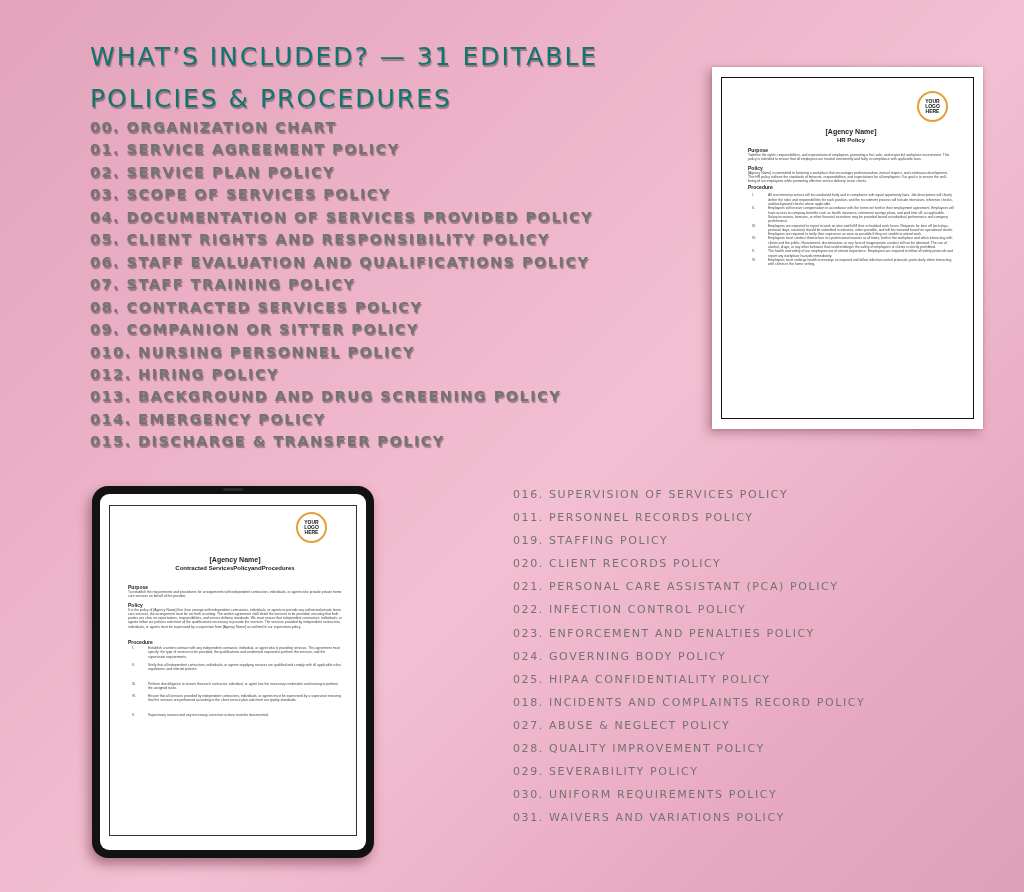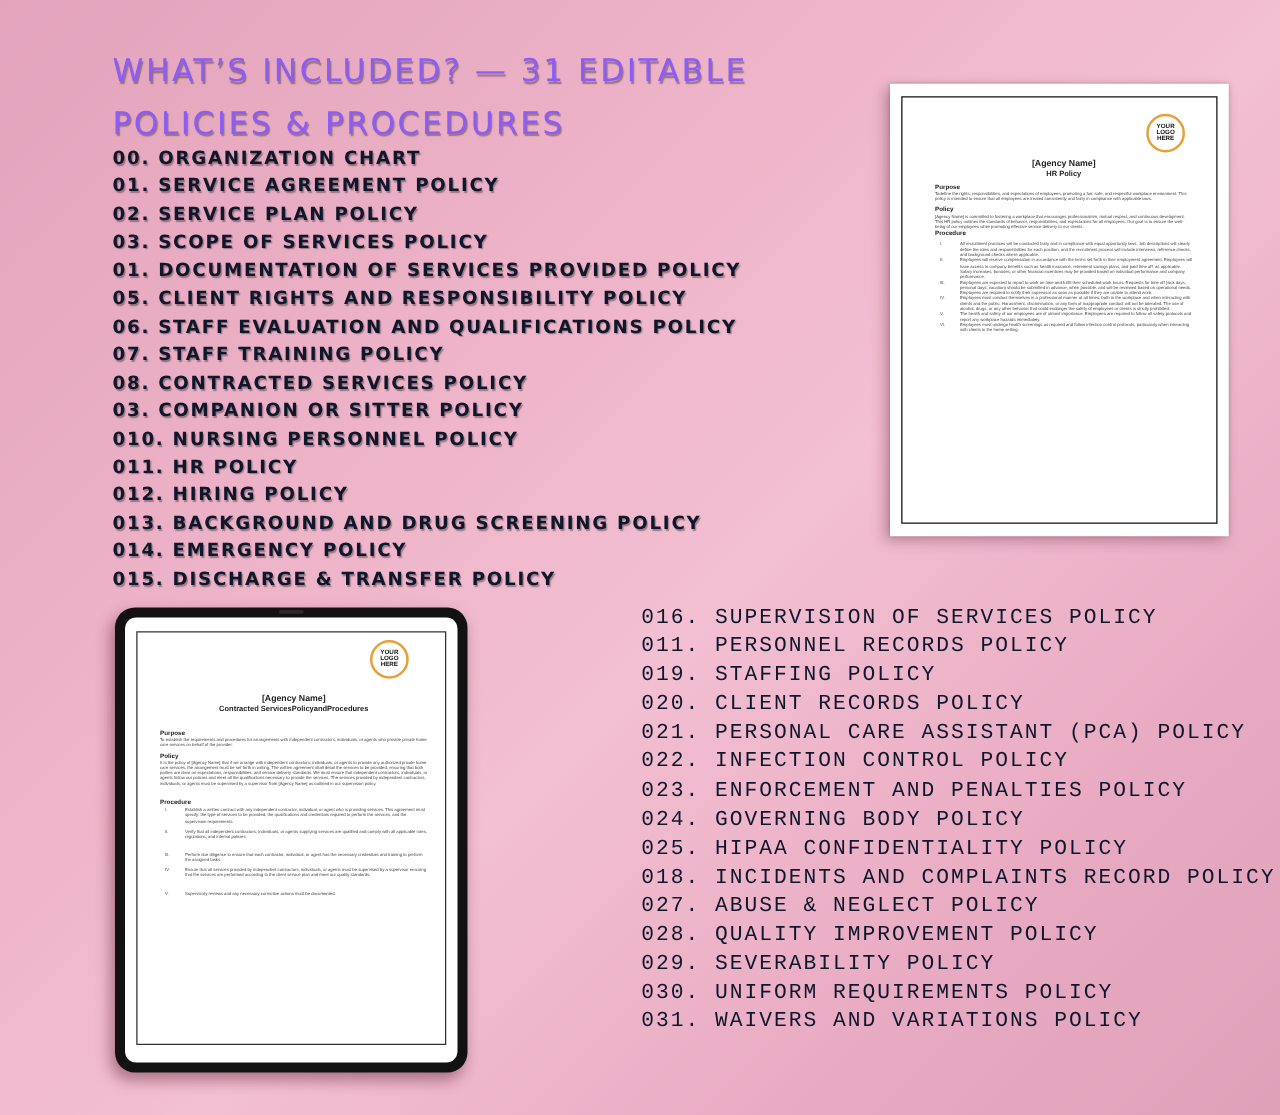--- a/index.html
+++ b/index.html
@@ -5,33 +5,33 @@
     html, body { margin: 0; padding: 0; }
     body {
       width: 1024px; height: 892px; overflow: hidden; position: relative;
       background: linear-gradient(135deg, #e2a3bb 0%, #eeb4c9 35%, #f3bfd2 55%, #e8aac2 80%, #dfa1b8 100%);
       font-family: "DejaVu Sans", sans-serif;
     }
     .heading {
       position: absolute; left: 90px; top: 36px;
       font-family: "DejaVu Sans", sans-serif;
       font-size: 25px; font-weight: 500; letter-spacing: 2px;
-      color: #8b5cf6; line-height: 42px;
+      color: #0f766e; line-height: 42px;
       text-shadow: 1px 2px 1px rgba(0,0,0,0.35);
       margin: 0;
     }
     .heading span { display: block; }
     .list {
       position: absolute; list-style: none; margin: 0; padding: 0;
       font-family: "DejaVu Sans", sans-serif;
-      letter-spacing: 1.4px; color: #0f172a;
+      letter-spacing: 1.4px; color: #737373;
     }
     .list-left { left: 90px; top: 116px; font-size: 14.6px; font-weight: bold; line-height: 22.45px;
       text-shadow: 1px 1.5px 1px rgba(0,0,0,0.35); }
-    .list-right { left: 513px; top: 483px; font-size: 17px; font-weight: normal; line-height: 23.1px; letter-spacing: 1.6px; font-family: Liberation Mono, monospace; }
+    .list-right { left: 513px; top: 483px; font-size: 11px; font-weight: normal; line-height: 23.1px; letter-spacing: 1.6px; }
     .list li { white-space: nowrap; }
 
     
     .paper {
       position: absolute; left: 712px; top: 67px; width: 271px; height: 362px;
       background: #fff;
       box-shadow: -4px 4px 10px rgba(90,30,50,0.35), 0 0 3px rgba(0,0,0,0.2);
     }
     .paper .frame {
       position: absolute; left: 9px; top: 10px; right: 9px; bottom: 10px;
@@ -75,28 +75,27 @@
 <h1 class="heading">
   <span>WHAT’S INCLUDED? — 31 EDITABLE</span>
   <span>POLICIES &amp; PROCEDURES</span>
 </h1>
 
 <ul class="list list-left">
   <li>00. ORGANIZATION CHART</li>
   <li>01. SERVICE AGREEMENT POLICY</li>
   <li>02. SERVICE PLAN POLICY</li>
   <li>03. SCOPE OF SERVICES POLICY</li>
-  <li>01. DOCUMENTATION OF SERVICES PROVIDED POLICY</li>
+  <li>04. DOCUMENTATION OF SERVICES PROVIDED POLICY</li>
   <li>05. CLIENT RIGHTS AND RESPONSIBILITY POLICY</li>
   <li>06. STAFF EVALUATION AND QUALIFICATIONS POLICY</li>
   <li>07. STAFF TRAINING POLICY</li>
   <li>08. CONTRACTED SERVICES POLICY</li>
-  <li>03. COMPANION OR SITTER POLICY</li>
+  <li>09. COMPANION OR SITTER POLICY</li>
   <li>010. NURSING PERSONNEL POLICY</li>
-  <li>011. HR POLICY</li>
   <li>012. HIRING POLICY</li>
   <li>013. BACKGROUND AND DRUG SCREENING POLICY</li>
   <li>014. EMERGENCY POLICY</li>
   <li>015. DISCHARGE &amp; TRANSFER POLICY</li>
 </ul>
 
 <ul class="list list-right">
   <li>016. SUPERVISION OF SERVICES POLICY</li>
   <li>011. PERSONNEL RECORDS POLICY</li>
   <li>019. STAFFING POLICY</li>

